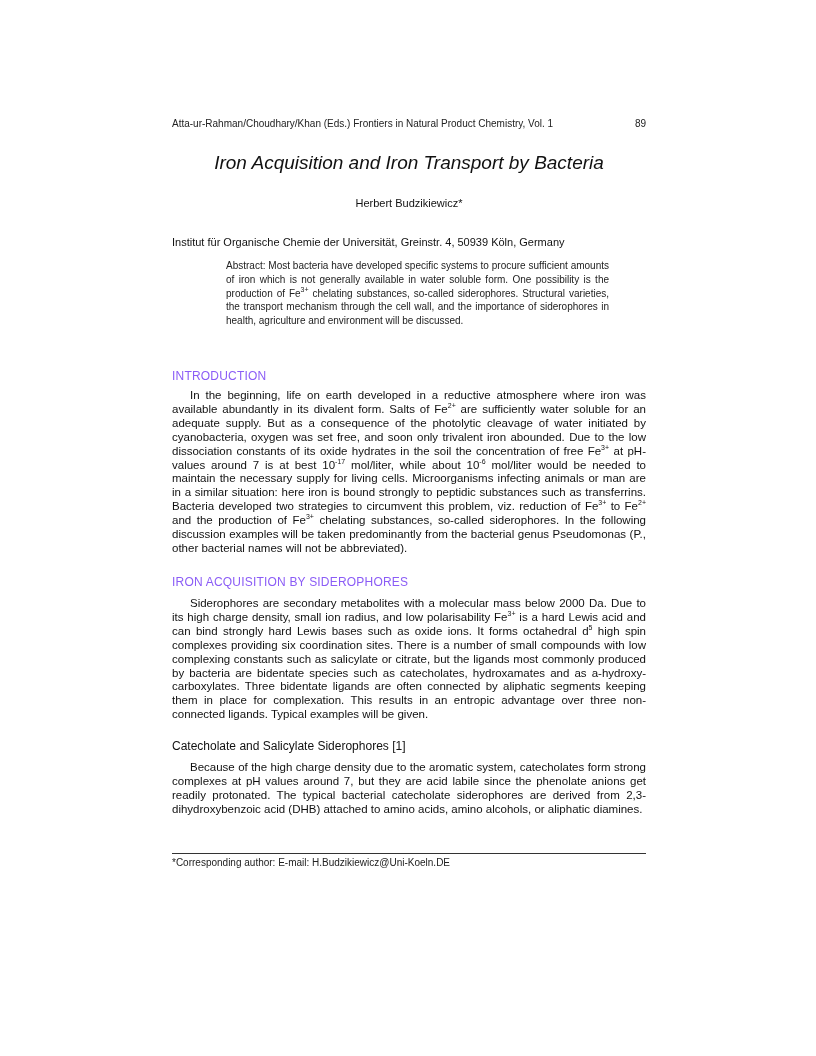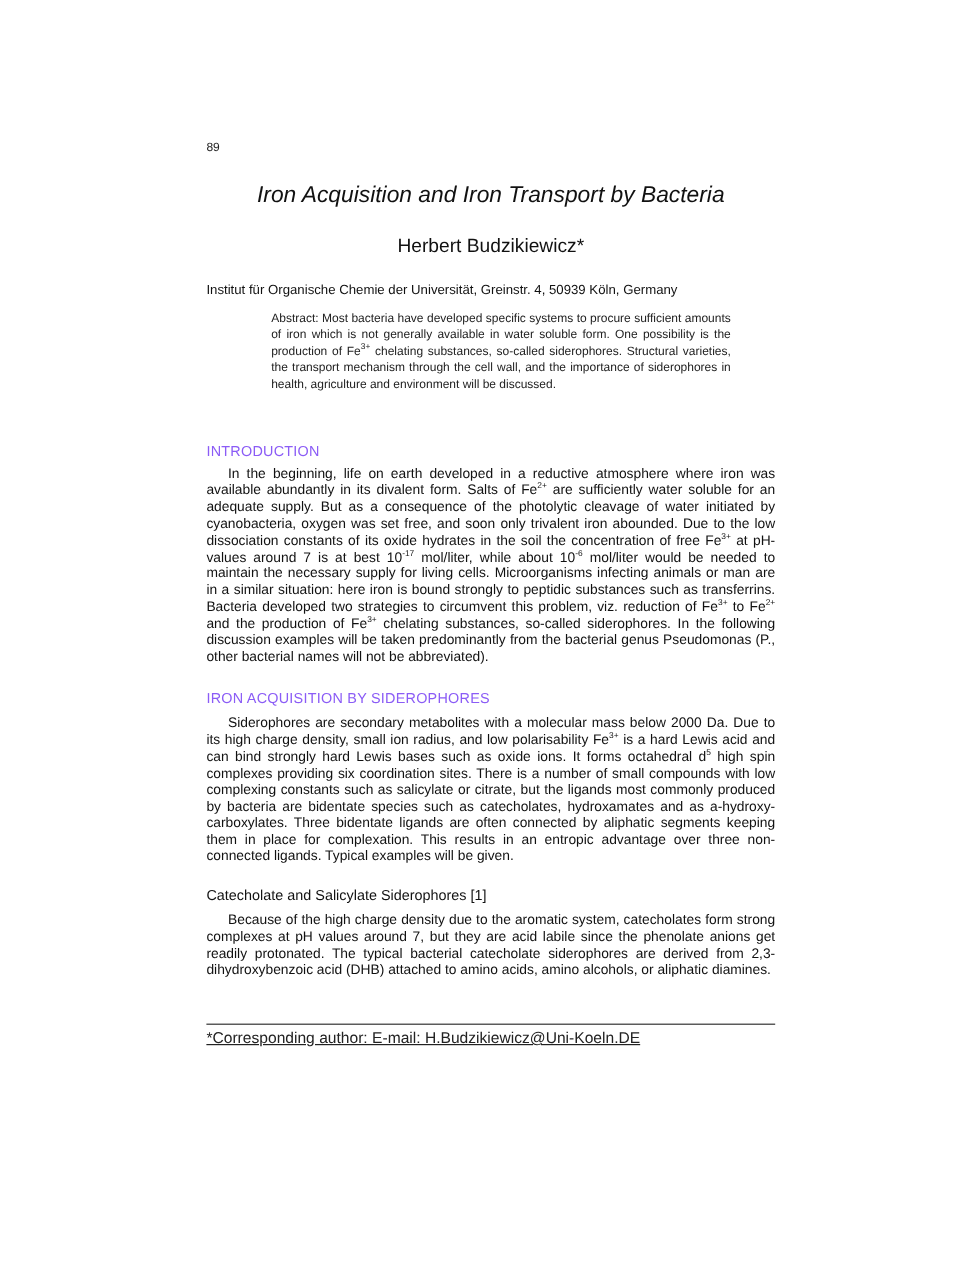--- a/index.html
+++ b/index.html
@@ -2,36 +2,37 @@
 <html><head>
 <meta charset="utf-8">
 <style>
   html, body { margin: 0; padding: 0; background: #ffffff; }
   body { width: 816px; height: 1056px; position: relative; overflow: hidden;
          font-family: "Liberation Sans", sans-serif; color: #111; }
   .abs { position: absolute; }
   .header { left: 172px; top: 118px; width: 474px; font-size: 10px; line-height: 12.5px; color: #222; }
   .header .row { display: flex; justify-content: space-between; }
   .title { left: 172px; top: 152px; width: 474px; text-align: center; font-size: 19px; color: #111; font-style: italic; }
-  .author { left: 172px; top: 197px; width: 474px; text-align: center; font-size: 16px; }
+  .author { left: 172px; top: 197px; width: 474px; text-align: center; font-size: 11px; }
   .affil { left: 172px; top: 236px; width: 474px; text-align: left; font-size: 11px; }
   .abstract { left: 226px; top: 259px; width: 383px; font-size: 10px; line-height: 13.8px; text-align: justify; color: #222; }
   .h1 { left: 172px; font-size: 12px; letter-spacing: 0.2px; color: #8b5cf6; }
   .h2 { left: 172px; font-size: 12px; color: #111; }
   .body { left: 172px; width: 474px; font-size: 11.5px; line-height: 13.9px; text-align: justify; color: #111; }
   .body p { margin: 0; text-indent: 18px; }
   sup { font-size: 7px; line-height: 0; vertical-align: 5px; }
   .rule { left: 172px; top: 853px; width: 474px; height: 0; border-top: 1.2px solid #333; }
-  .foot { left: 172px; top: 857px; font-size: 13px; color: #222; text-decoration: underline; }
+  .foot { left: 172px; top: 857px; font-size: 10px; color: #222; }
 </style>
 </head>
 <body>
 
 <div class="abs header">
   <div class="row">
+    <span>Atta-ur-Rahman/Choudhary/Khan (Eds.) Frontiers in Natural Product Chemistry, Vol. 1</span>
     <span>89</span>
   </div>
 </div>
 
 <div class="abs title">Iron Acquisition and Iron Transport by Bacteria</div>
 <div class="abs author">Herbert Budzikiewicz*</div>
 <div class="abs affil">Institut für Organische Chemie der Universität, Greinstr. 4, 50939 Köln, Germany</div>
 
 <div class="abs abstract"><span>Abstract: Most bacteria have developed specific systems to procure sufficient amounts of iron which is not generally available in water soluble form. One possibility is the production of Fe</span><sup>3+</sup><span> chelating substances, so-called siderophores. Structural varieties, the transport mechanism through the cell wall, and the importance of siderophores in health, agriculture and environment will be discussed.</span></div>
 

